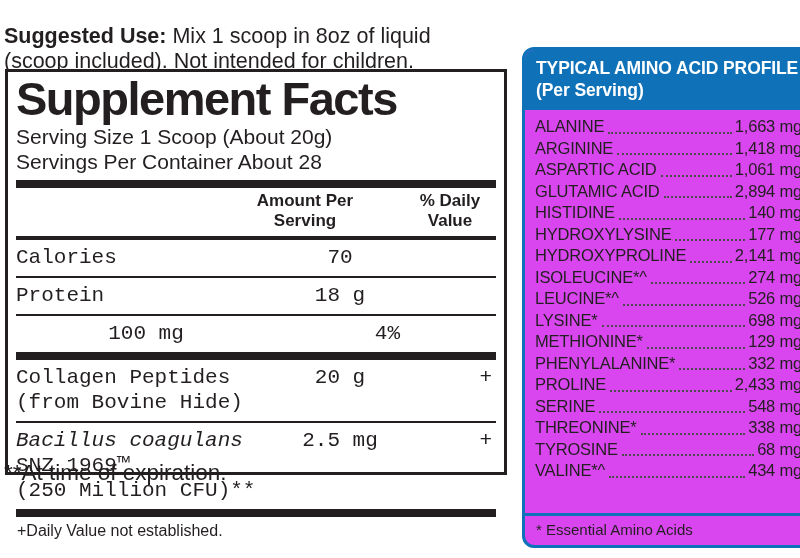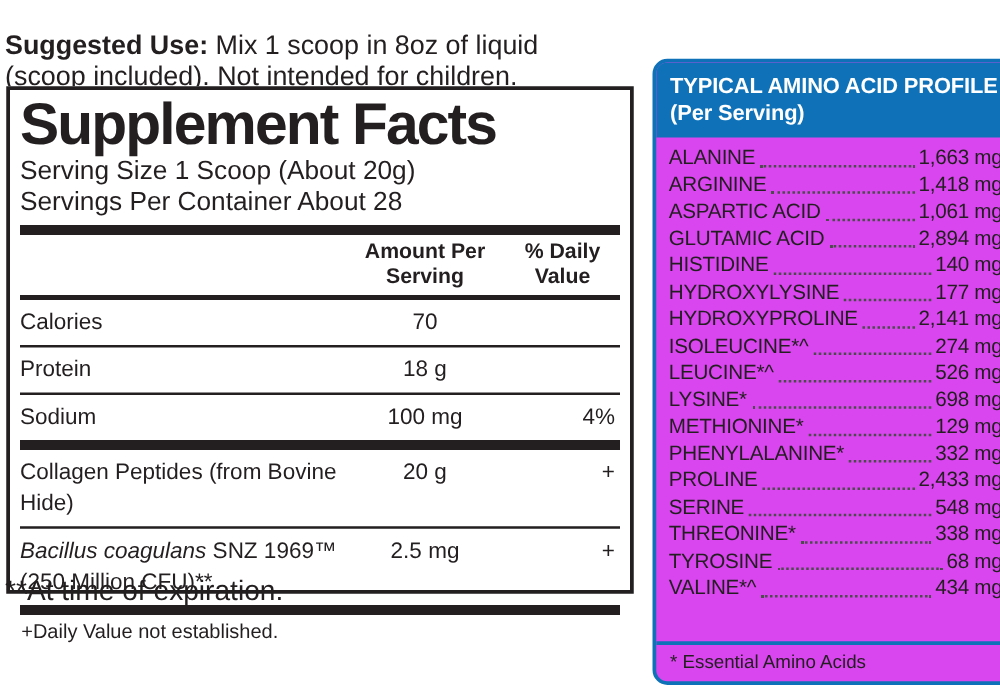--- a/index.html
+++ b/index.html
@@ -39,25 +39,25 @@
   .serving { font-size: 21px; line-height: 24.5px; }
   .bar-thick { height: 8px; background: var(--ink); }
   .bar-thick.after-serving { margin-top: 6px; }
   .bar-mid { height: 4px; background: var(--ink); }
 
   .grid-row {
     display: grid;
     grid-template-columns: 1fr 128px 92px;
     align-items: start;
   }
-  .cols-header { font-weight: bold; font-size: 17px; line-height: 20px; padding: 3px 0 5px; }
+  .cols-header { font-weight: bold; font-size: 17px; line-height: 20px; padding: 3px 0 5px; gap: 35px; }
   .cols-header .amt-h { text-align: center; }
   .cols-header .dv-h { text-align: center; }
 
-  .n-row { font-size: 18px; line-height: 25px; padding: 5px 0 6px; }
+  .n-row { font-size: 21px; line-height: 25px; padding: 5px 0 6px; font-family: Liberation Mono, monospace; }
   .n-row + .n-row { border-top: 2px solid var(--ink); }
   .n-row .amt { text-align: center; }
   .n-row .dv  { text-align: right; padding-right: 4px; }
   .n-row .nm em { font-style: italic; }
 
   .dv-footnote { font-size: 16px; line-height: 19px; padding: 4px 0 0 1px; }
 
   .expiration {
     position: absolute; left: 4px; top: 460px;
     font-size: 22.5px;
@@ -121,21 +121,20 @@
         <span class="nm">Calories</span>
         <span class="amt">70</span>
         <span class="dv"></span>
       </div>
       <div class="grid-row n-row">
         <span class="nm">Protein</span>
         <span class="amt">18 g</span>
         <span class="dv"></span>
       </div>
       <div class="grid-row n-row">
-        <span class="nm">Sodium</span>
         <span class="amt">100 mg</span>
         <span class="dv">4%</span>
       </div>
     </div>
 
   <div class="bar-thick"></div>
 
   <div>
       <div class="grid-row n-row">
         <span class="nm">Collagen Peptides (from Bovine Hide)</span>

